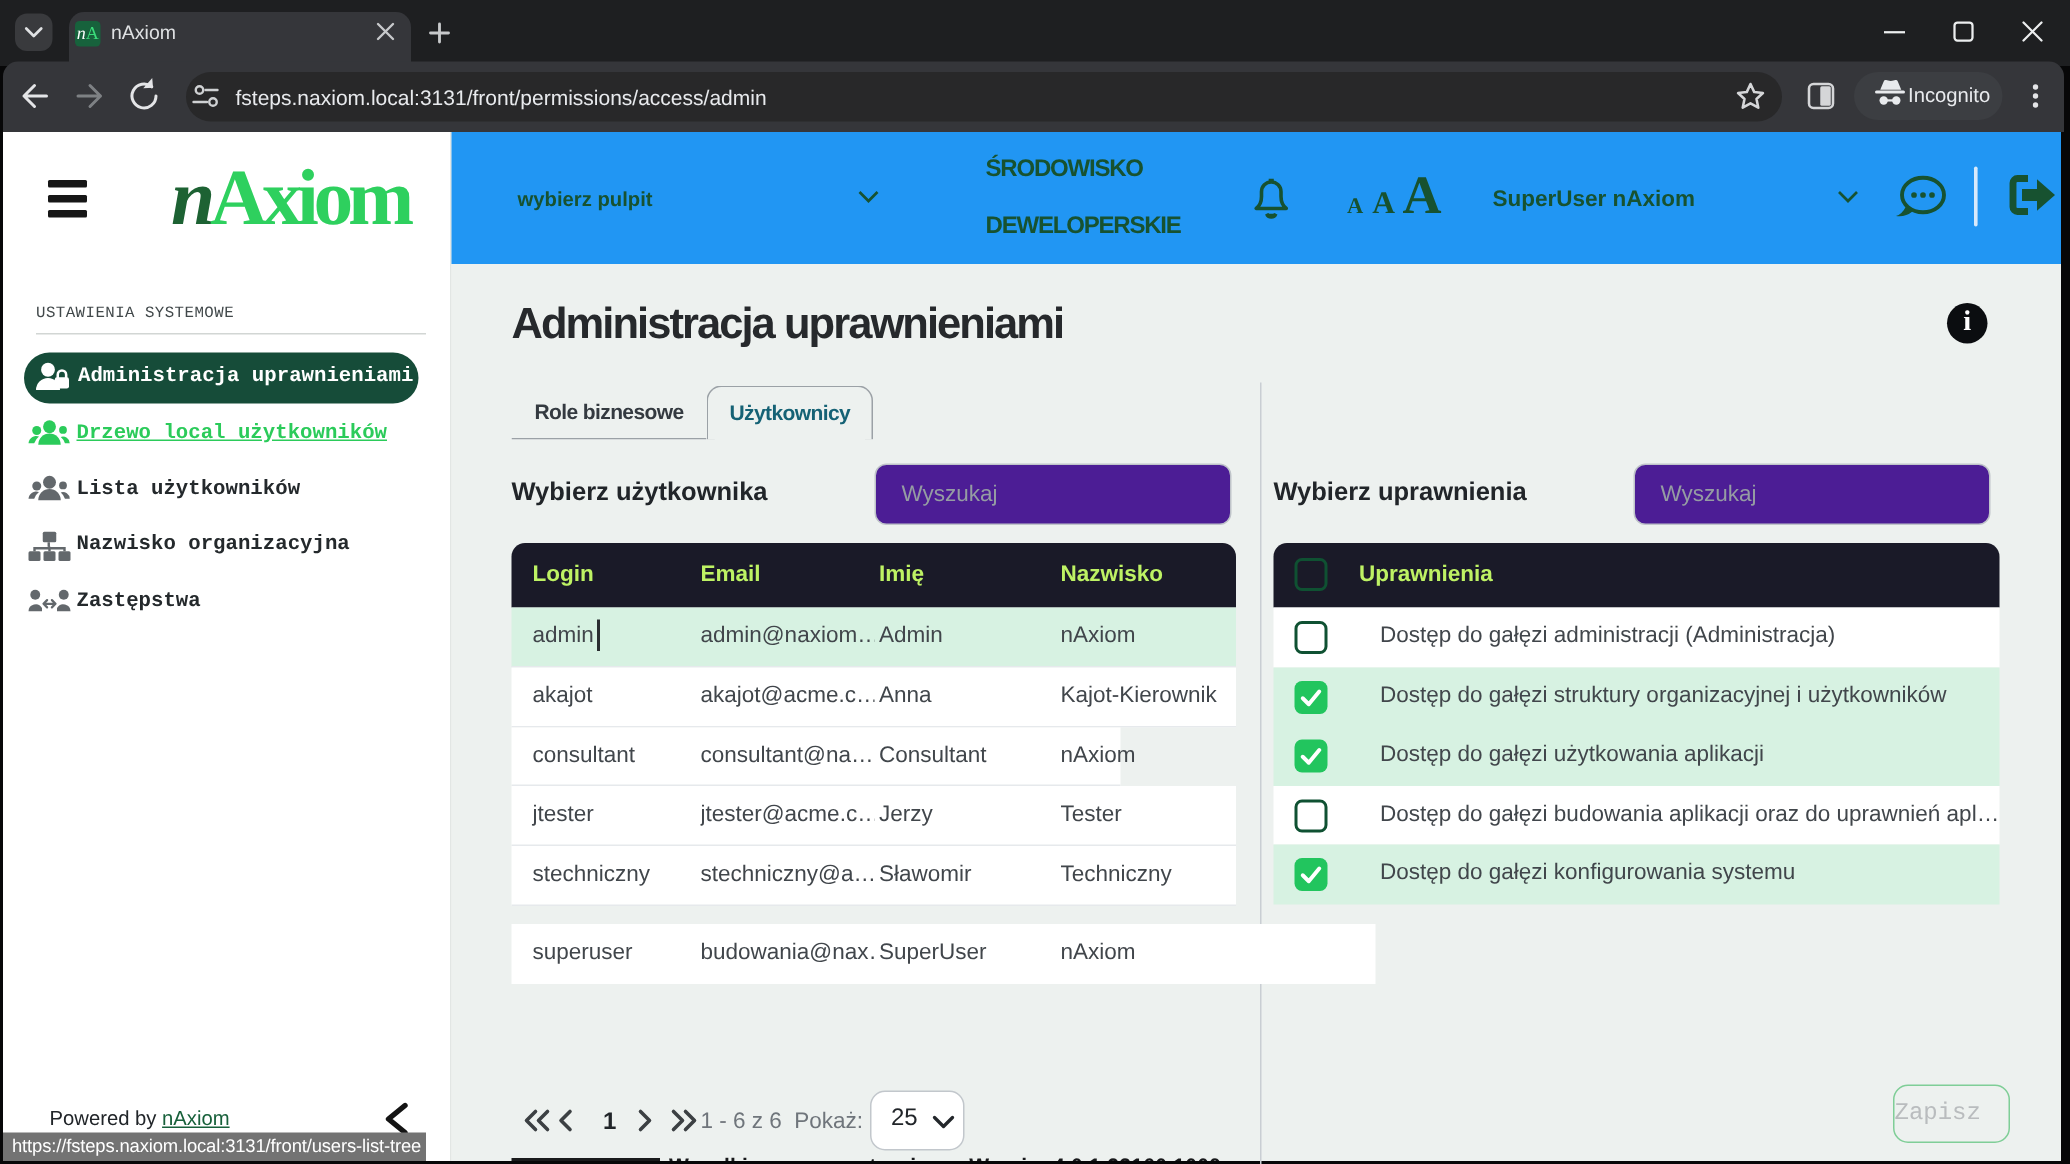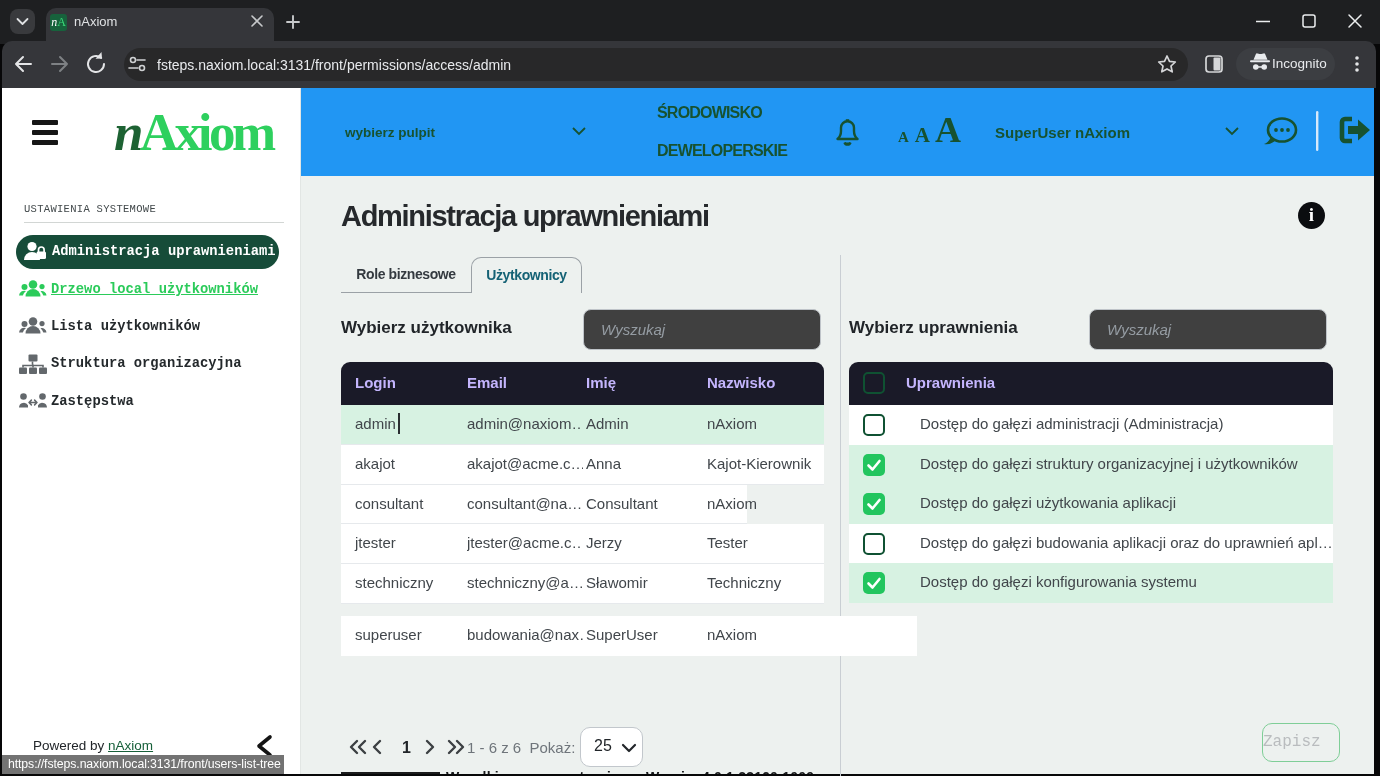--- a/index.html
+++ b/index.html
@@ -50,24 +50,24 @@
   #info { left:1296px; top:114px; width:27px; height:27px; border-radius:50%; background:#0b0d10;
           color:#fff; font-family:"Liberation Serif", serif; font-weight:bold; font-size:19px;
           text-align:center; line-height:26px; }
   .tab1 { left:339px; top:169px; width:130px; height:36px; border-bottom:1px solid #9ba1a6; border-radius:10px 0 0 0;
           font-size:14px; letter-spacing:-0.4px; font-weight:bold; color:#343a40; text-align:center; line-height:35px; }
   .tab2 { left:469px; top:169px; width:111px; height:36px; border:1px solid #9ba1a6; border-bottom:none;
           border-radius:10px 10px 0 0; font-size:14px; letter-spacing:-0.4px; font-weight:bold; color:#156275; text-align:center; line-height:35px; }
   #vdivider { left:838px; top:167px; width:1px; height:603px; background:#c9ced3; }
 
   .paneltitle { font-size:17px; font-weight:bold; color:#212529; }
-  .search { position:absolute; width:238px; height:41px; background:#404040; border:1px solid #bfc4c9; border-radius:8px;
-            font-size:15px; color:#959ca3; line-height:39px; padding-left:17px;font-style:italic; }
-
-  .thead { position:absolute; background:#1a1a28; border-radius:9px 9px 0 0; color:#c4b5fd; font-weight:bold; font-size:15px; }
+  .search { position:absolute; width:238px; height:41px; background:#4c1d95; border:1px solid #bfc4c9; border-radius:8px;
+            font-size:15px; color:#959ca3; line-height:39px; padding-left:17px; }
+
+  .thead { position:absolute; background:#1a1a28; border-radius:9px 9px 0 0; color:#bef264; font-weight:bold; font-size:15px; }
   .thead .cell { top:12px; }
   .trow  { position:absolute; background:#fff; font-size:15px; color:#41464b; }
   .trow.green { background:#d7f2e2; }
   .cell { position:absolute; top:10px; white-space:nowrap; }
   .cb  { position:absolute; left:14px; top:9px; width:22px; height:22px; border:2px solid #0f5132; border-radius:5px; background:#fff; }
   .cbc { position:absolute; left:14px; top:9px; width:22px; height:22px; border-radius:5px; background:#22c55e; }
   .cbh { position:absolute; left:14px; top:10px; width:22px; height:22px; border:2px solid #0f5132; border-radius:5px; }
 
   #pgtext { left:465px; top:651px; font-size:15px; color:#6f757b; }
   #pgsel { left:578px; top:639px; width:63px; height:40px; background:#fff; border:1px solid #c2c7cc; border-radius:10px; }
@@ -139,21 +139,21 @@
   <div class="bbar" style="top:32px"></div>
   <div class="bbar" style="top:42px"></div>
   <div class="bbar" style="top:52px"></div>
   <div id="logo"><span class="n">n</span><span class="ax">Axiom</span></div>
   <div id="sectlbl">USTAWIENIA SYSTEMOWE</div>
   <div id="secthr"></div>
   <div id="m1pill"></div>
   <div id="m1txt">Administracja uprawnieniami</div>
   <div class="mitem" id="m2txt">Drzewo local użytkowników</div>
   <div class="mitem" id="m3txt">Lista użytkowników</div>
-  <div class="mitem" id="m4txt">Struktura organizacyjna</div>
+  <div class="mitem" id="m4txt">Nazwisko organizacyjna</div>
   <div class="mitem" id="m5txt">Zastępstwa</div>
   <svg width="299" height="686" style="left:0;top:0; pointer-events:none" viewBox="0 0 299 686">
 
     <g fill="#ffffff">
       <circle cx="30" cy="158.5" r="4.6"></circle>
       <path d="M22 172 a8 8 0 0 1 16 0 Z"></path>
       <rect x="34.5" y="163.5" width="9.5" height="7.5" rx="1.5"></rect>
       <path d="M36.5 164 v-2.2 a2.8 2.8 0 0 1 5.6 0 v2.2" fill="none" stroke="#ffffff" stroke-width="1.7"></path>
     </g>
 

